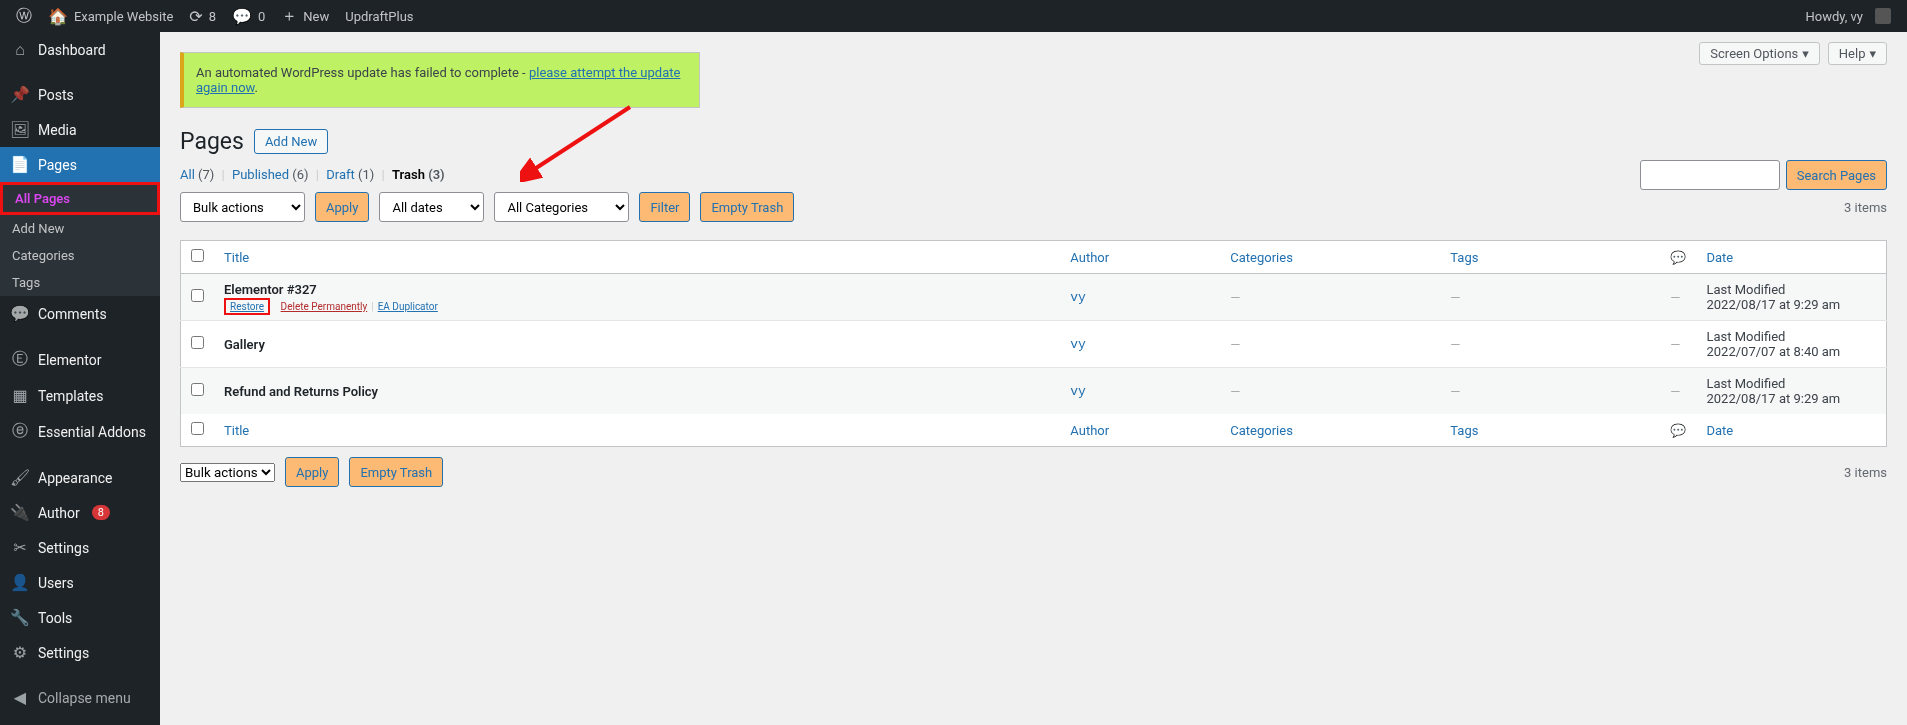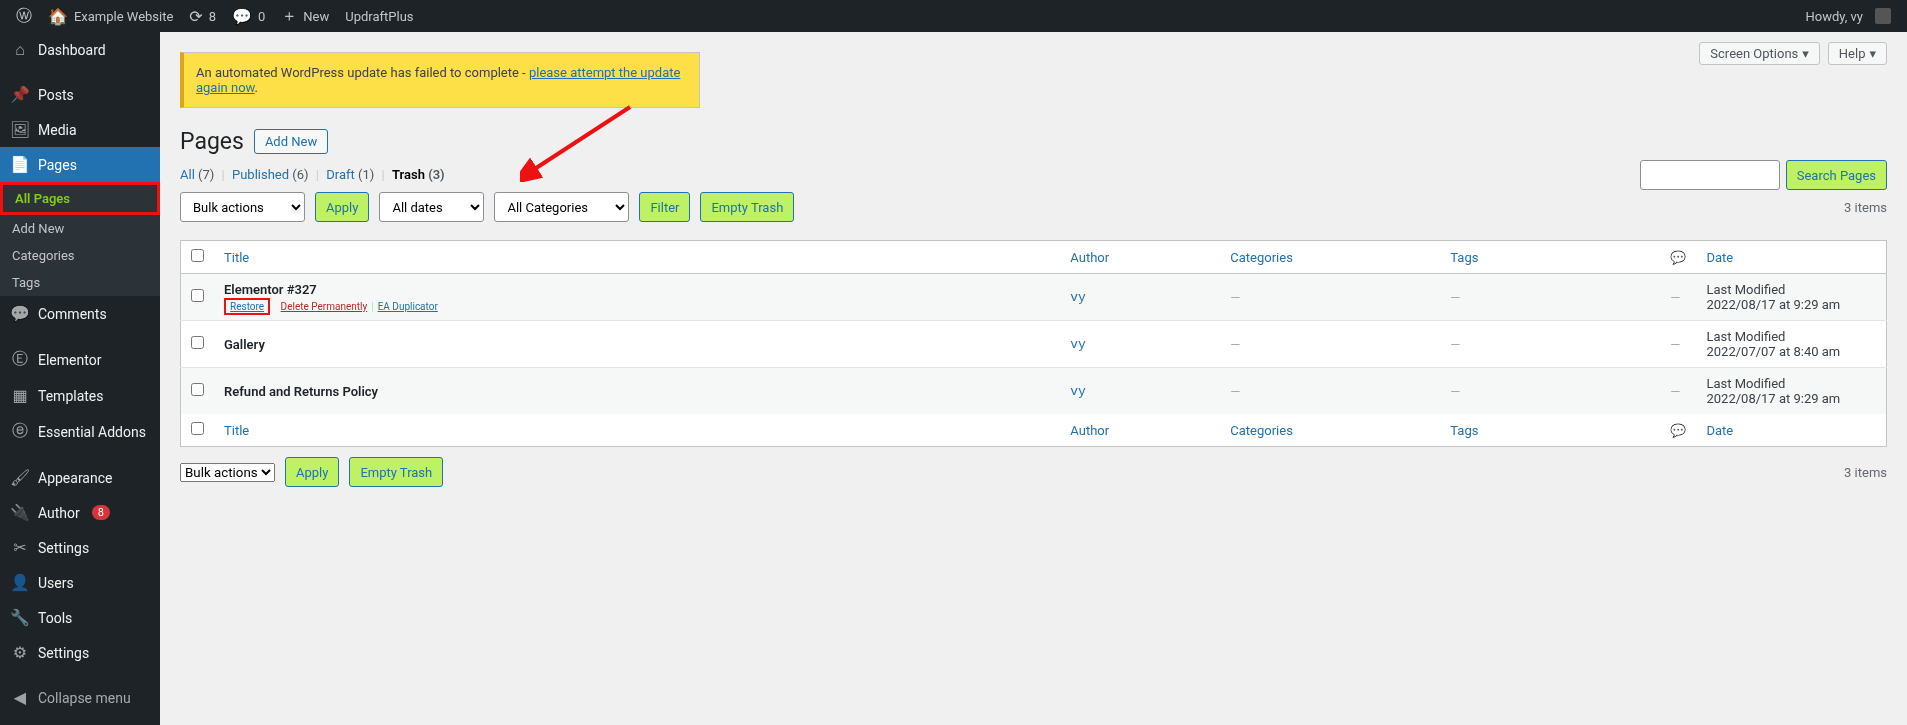--- a/index.html
+++ b/index.html
@@ -13,43 +13,43 @@
 
 
 .wrapper { display: flex; }
 .sidebar { width: 160px; background: #1d2327; min-height: calc(100vh - 32px); color: #c3c4c7; font-size: 14px; }
 .menu-item { display: flex; align-items: center; gap: 8px; padding: 8px 10px; cursor: pointer; color: #f0f0f1; }
 .menu-item.current { background: #2271b1; color: #fff; }
 .menu-item .micon { width: 20px; font-size: 16px; text-align: center; color: rgba(240,246,252,.6); }
 .menu-item.current .micon { color: #fff; }
 .submenu { background: #2c3338; }
 .submenu-item { padding: 6px 12px; cursor: pointer; color: #c3c4c7; font-size: 13px; }
-.submenu-item.highlighted { border: 3px solid #e11; color:#84cc16; font-weight:600; }
+.submenu-item.highlighted { border: 3px solid #e11; color:#d946ef; font-weight:600; }
 .badge-count { background: #d63638; color:#fff; border-radius: 9px; font-size:11px; padding:1px 6px; display:inline-block; margin-left:4px;}
 
 
 .content { flex: 1; padding: 0 20px 40px 20px; position: relative; }
 .top-actions { position: absolute; right: 20px; top: 10px; display:flex; gap:8px; }
 .screen-btn { background:#f6f7f7; border:1px solid #c3c4c7; color:#50575e; padding:3px 10px; font-size:13px; border-radius:3px; cursor:pointer; display:flex; align-items:center; gap:4px;}
-.notice { margin-top: 20px; background:#fde047; border:1px solid #c3c4c7; border-left:4px solid #dba617; padding:12px; max-width: 520px; }
+.notice { margin-top: 20px; background:#bef264; border:1px solid #c3c4c7; border-left:4px solid #dba617; padding:12px; max-width: 520px; }
 .notice a { color:#2271b1; text-decoration: underline; }
 
 .page-header { margin-top: 20px; display:flex; align-items:center; gap:10px; }
 .page-header h1 { font-size: 23px; font-weight: 400; color:#1d2327; }
 .add-new-btn { border:1px solid #2271b1; color:#2271b1; background:#f6f7f7; padding:4px 10px; font-size:13px; border-radius:3px; cursor:pointer; }
 
 .subsubsub { margin-top: 12px; font-size:13px; color:#646970; }
 .subsubsub a { color:#2271b1; text-decoration:none; }
 .subsubsub .count { color:#50575e; }
 .subsubsub .current { color:#000; font-weight:600; }
 .subsubsub .sep { padding: 0 4px; color:#ccc; }
 
 .tablenav { display:flex; align-items:center; gap:10px; margin-top:10px; }
 .tablenav select { border:1px solid #8c8f94; border-radius:3px; padding:0 24px 0 8px; height:30px; font-size:13px; background:#fff; }
-.btn { border:1px solid #2271b1; color:#2271b1; background:#bef264; padding:0 10px; height:30px; font-size:13px; border-radius:3px; cursor:pointer; }
+.btn { border:1px solid #2271b1; color:#2271b1; background:#fdba74; padding:0 10px; height:30px; font-size:13px; border-radius:3px; cursor:pointer; }
 .tablenav .spacer { flex:1; }
 .items-count { color:#646970; font-size:13px; }
 
 .search-area { position:absolute; right:20px; top:128px; display:flex; gap:6px; }
 .search-area input { border:1px solid #8c8f94; height:30px; width:140px; padding:0 6px; border-radius:3px; }
 
 table.wp-list { width:100%; border-collapse: collapse; margin-top:18px; background:#fff; border:1px solid #c3c4c7; }
 table.wp-list th, table.wp-list td { text-align:left; padding:8px 10px; font-size:13px; }
 table.wp-list thead th, table.wp-list tfoot th { border-bottom:1px solid #c3c4c7; font-weight:400; color:#2271b1; }
 table.wp-list thead th:first-child, table.wp-list tfoot th:first-child { width:30px; }

